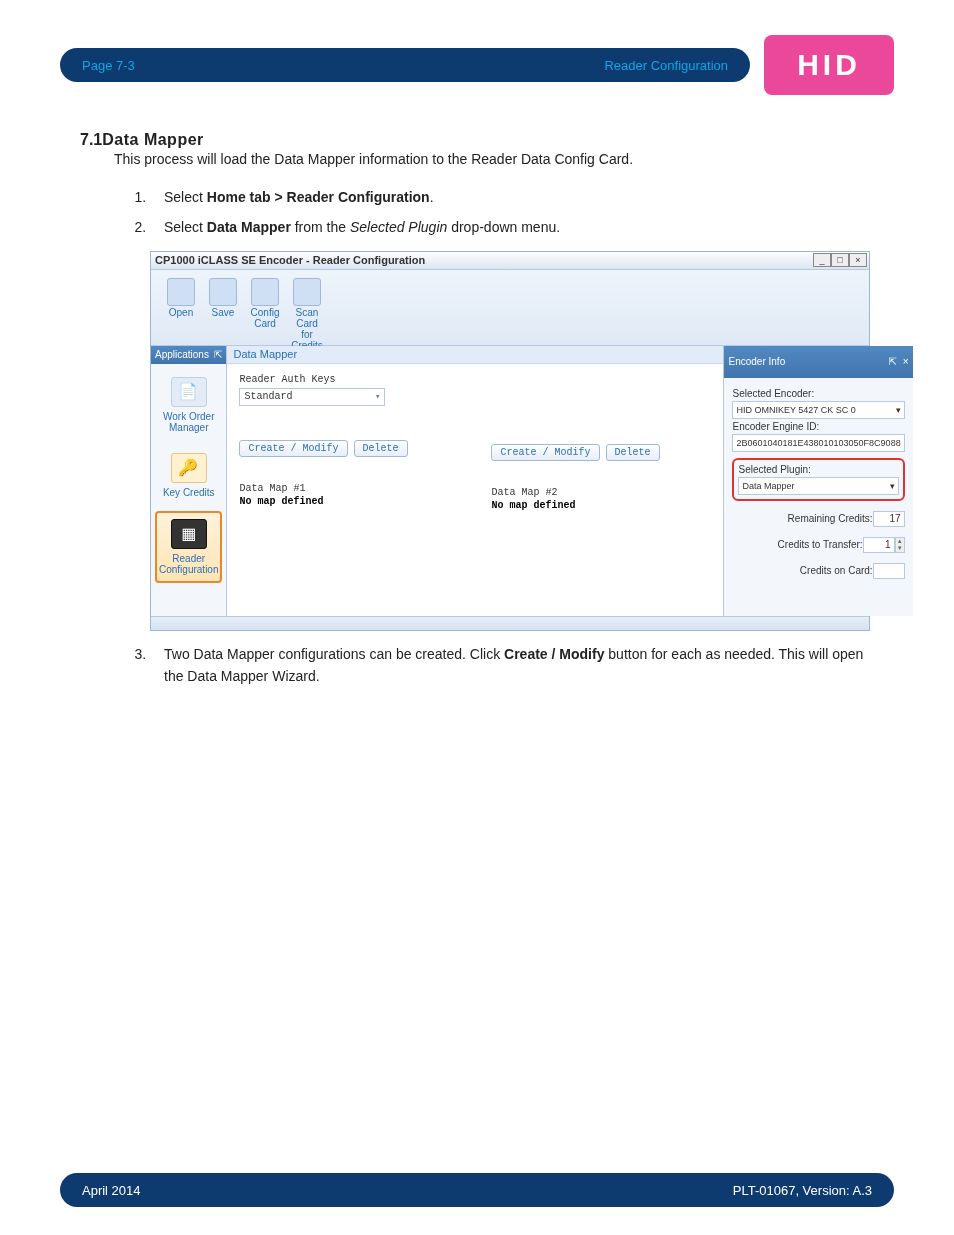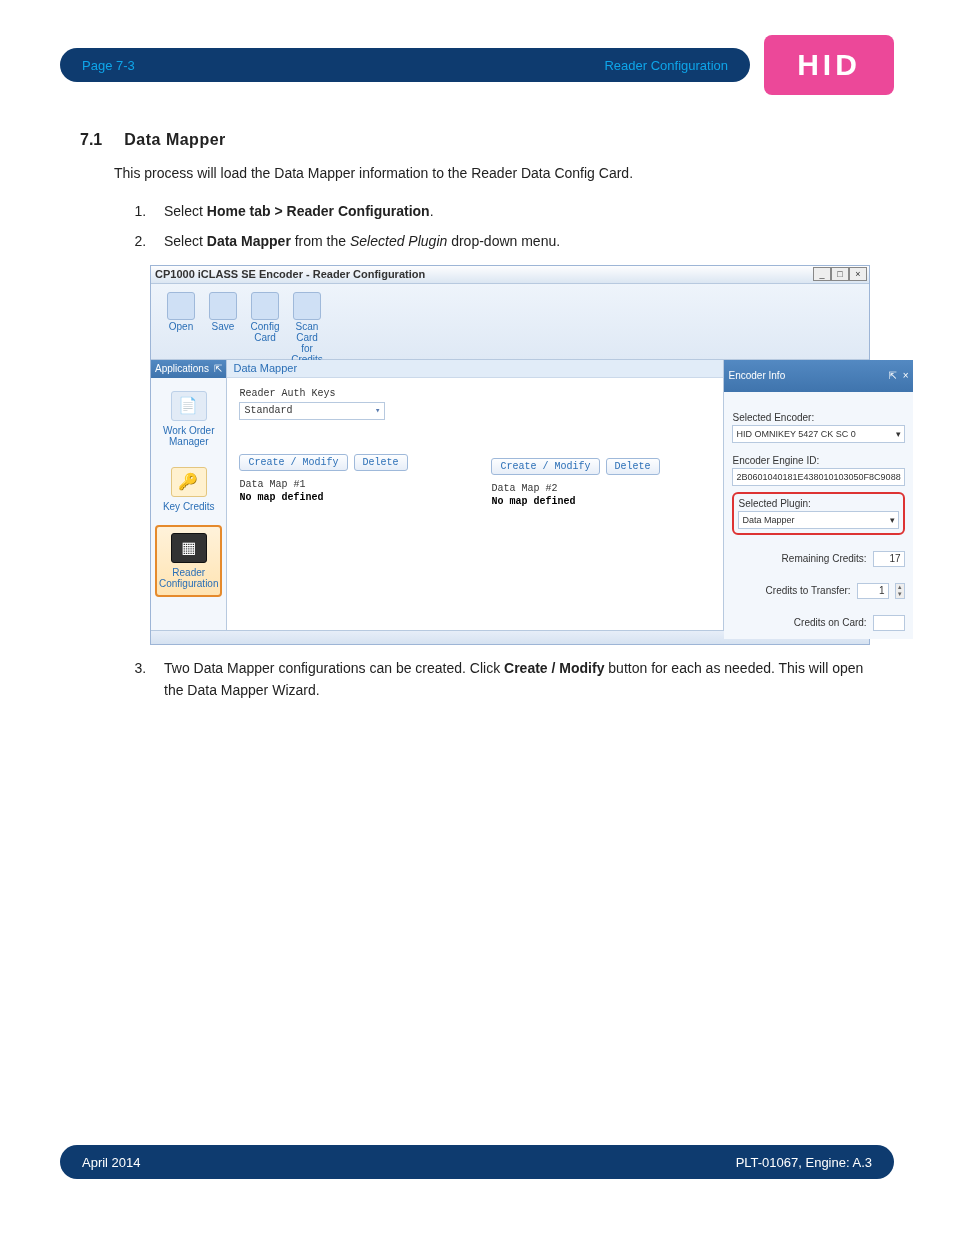--- a/index.html
+++ b/index.html
@@ -34,21 +34,21 @@
     width: 130px; height: 60px;
     background: #ec4899;
     border-radius: 8px;
     display: flex; align-items: center; justify-content: center;
     color: #fff; font-weight: 900; font-size: 30px; letter-spacing: 4px;
     font-family: Liberation Sans, sans-serif;
   }
   .content {
     margin: 36px 80px 0 80px;
   }
-  .section-header { display: flex; gap: 22px; margin-bottom: 14px; }
+  .section-header { display: flex; }
   .sec-num { font-weight: 700; font-size: 16px; color: #222; }
   .sec-title { font-weight: 700; font-size: 16px; color: #222; letter-spacing: .5px; }
   .intro { font-size: 14px; color: #222; margin: 0 0 16px 34px; line-height: 1.5; }
   ol.steps { margin-left: 70px; font-size: 14px; color: #222; line-height: 1.6; }
   ol.steps li { margin-bottom: 8px; padding-left: 14px; }
   .screenshot-wrap { margin: 12px 0 12px 70px; }
   .app-window {
     width: 720px;
     border: 1px solid #9db5d6;
     background: #e9eef6;
@@ -120,51 +120,51 @@
   .dropdown {
     width: 146px; height: 18px; border:1px solid #b7c9df; background:#fff;
     display:flex; align-items:center; justify-content:space-between; padding:0 4px; font-size:10px; color:#333;
   }
   .dropdown .caret { color:#5a7cb0; font-size:9px; }
   .btn-row { display:flex; gap:6px; margin-top: 34px; }
   .sm-btn {
     border:1px solid #9fb9da; background:linear-gradient(#fdfeff,#e7eef8);
     border-radius:3px; padding:2px 8px; font-size:10px; color:#2b6fb6;
   }
-  .dm-label { font-size:10px; color:#333; margin-top:8px; }
+  .dm-label { font-size:10px; color:#333; margin-top:26px; }
   .dm-status { font-size:10px; color:#000; font-weight:bold; margin-top:2px; }
   .enc-panel {
     width: 200px; border-left:1px solid #b7c9df; display:flex; flex-direction:column;
   }
   .enc-header {
     height:18px; background: linear-gradient(#5389c2,#3f74ad); color:#fff;
     display:flex; justify-content:space-between; align-items:center; padding:16px 4px; font-size:10px;
   }
   .enc-body { flex:1; background:#f3f7fc; padding:8px; }
-  .field-label { font-size:10px; color:#333; margin-bottom:2px; margin-top:12px; display:block; }
+  .field-label { font-size:10px; color:#333; margin-bottom:2px; margin-top:2px; display:block; }
   .readonly-field {
     width: 100%; height:18px; border:1px solid #b7c9df; background:#fff;
     display:flex; align-items:center; padding:0 3px; font-size:9px; color:#333;
     justify-content:space-between;
   }
   .highlight-field {
     border:2px solid #d33; border-radius:6px; padding:4px; margin-top:6px;
   }
   .credits-row {
-    display:flex; justify-content:flex-end; align-items:center; gap:6px;
-    font-size:10px; color:#333; margin-top:16px;
+    display:flex; justify-content:flex-end; align-items:center; 
+    font-size:10px; color:#333; margin-top:10px;
   }
   .credits-row .num-box {
     width:32px; height:16px; border:1px solid #b7c9df; background:#fff;
     display:flex; align-items:center; justify-content:flex-end; padding:0 3px; font-size:10px;
   }
   .spinner { width:10px; height:16px; border:1px solid #b7c9df; background:#eee; display:flex; flex-direction:column; font-size:6px; line-height:7px; text-align:center; color:#666;}
   .status-strip { height:14px; background:linear-gradient(#e7eef8,#d6e2f1); border-top:1px solid #b7c9df; }
   .page-footer {
-    position:absolute; bottom:56px; left:60px; right:60px;
+    position:absolute; bottom:28px; left:60px; right:60px;
     background:#0e3b6f; color:#fff; height:34px; border-radius:17px;
     display:flex; justify-content:space-between; align-items:center;
     padding:7px 22px; font-size:13px;
   }
 </style>
 </head>
 <body>
 
 <div class="page-header">
   <div class="header-bar">
@@ -332,14 +332,14 @@
 
   <ol class="steps" start="3">
     <li>
       <span>Two Data Mapper configurations can be created. Click </span><strong>Create / Modify</strong><span> button for each as needed. This will open the Data Mapper Wizard.</span>
     </li>
   </ol>
 </div>
 
 <div class="page-footer">
   <span>April 2014</span>
-  <span>PLT-01067, Engine: A.3</span>
+  <span>PLT-01067, Version: A.3</span>
 </div>
 
 </body></html>

